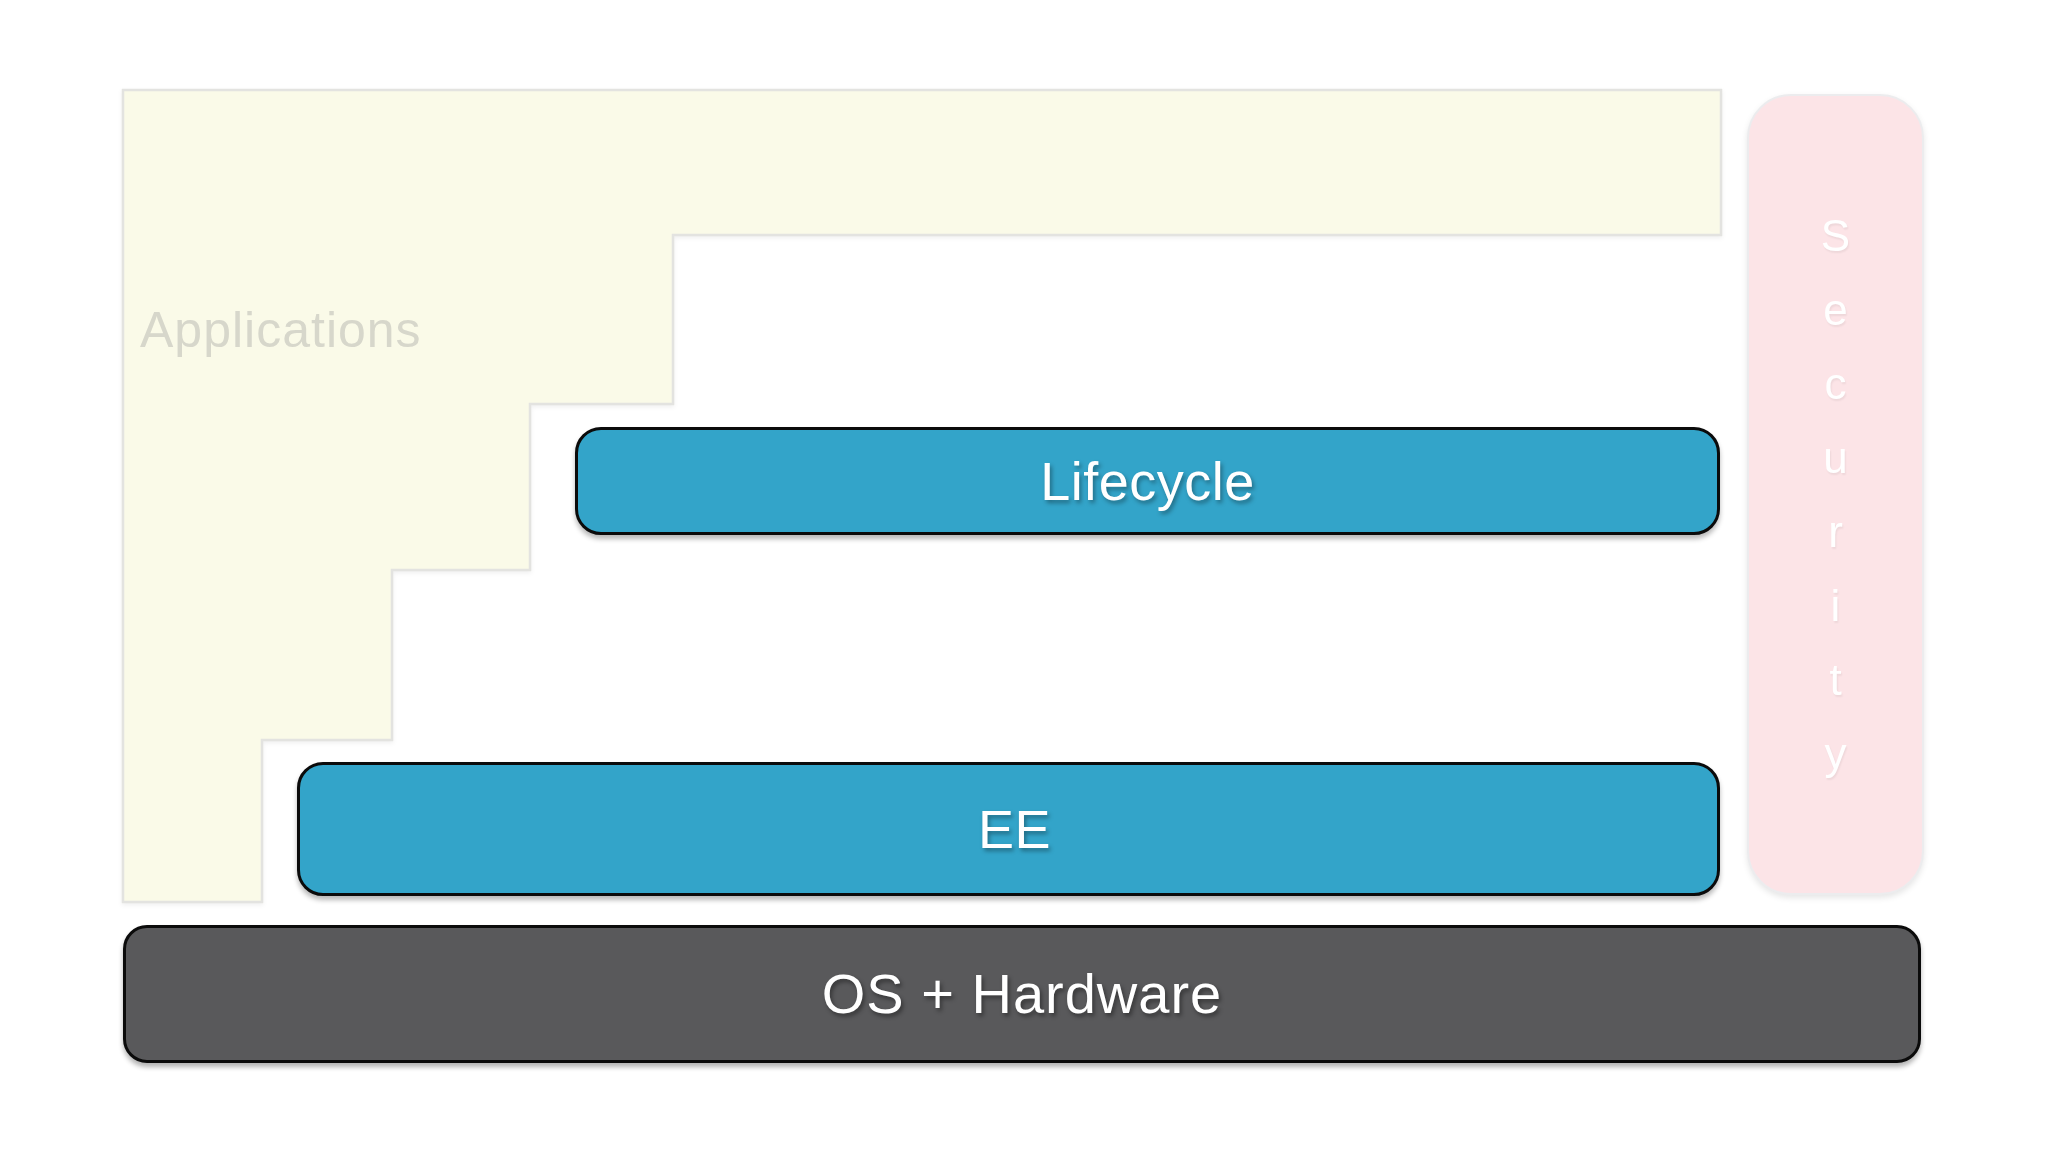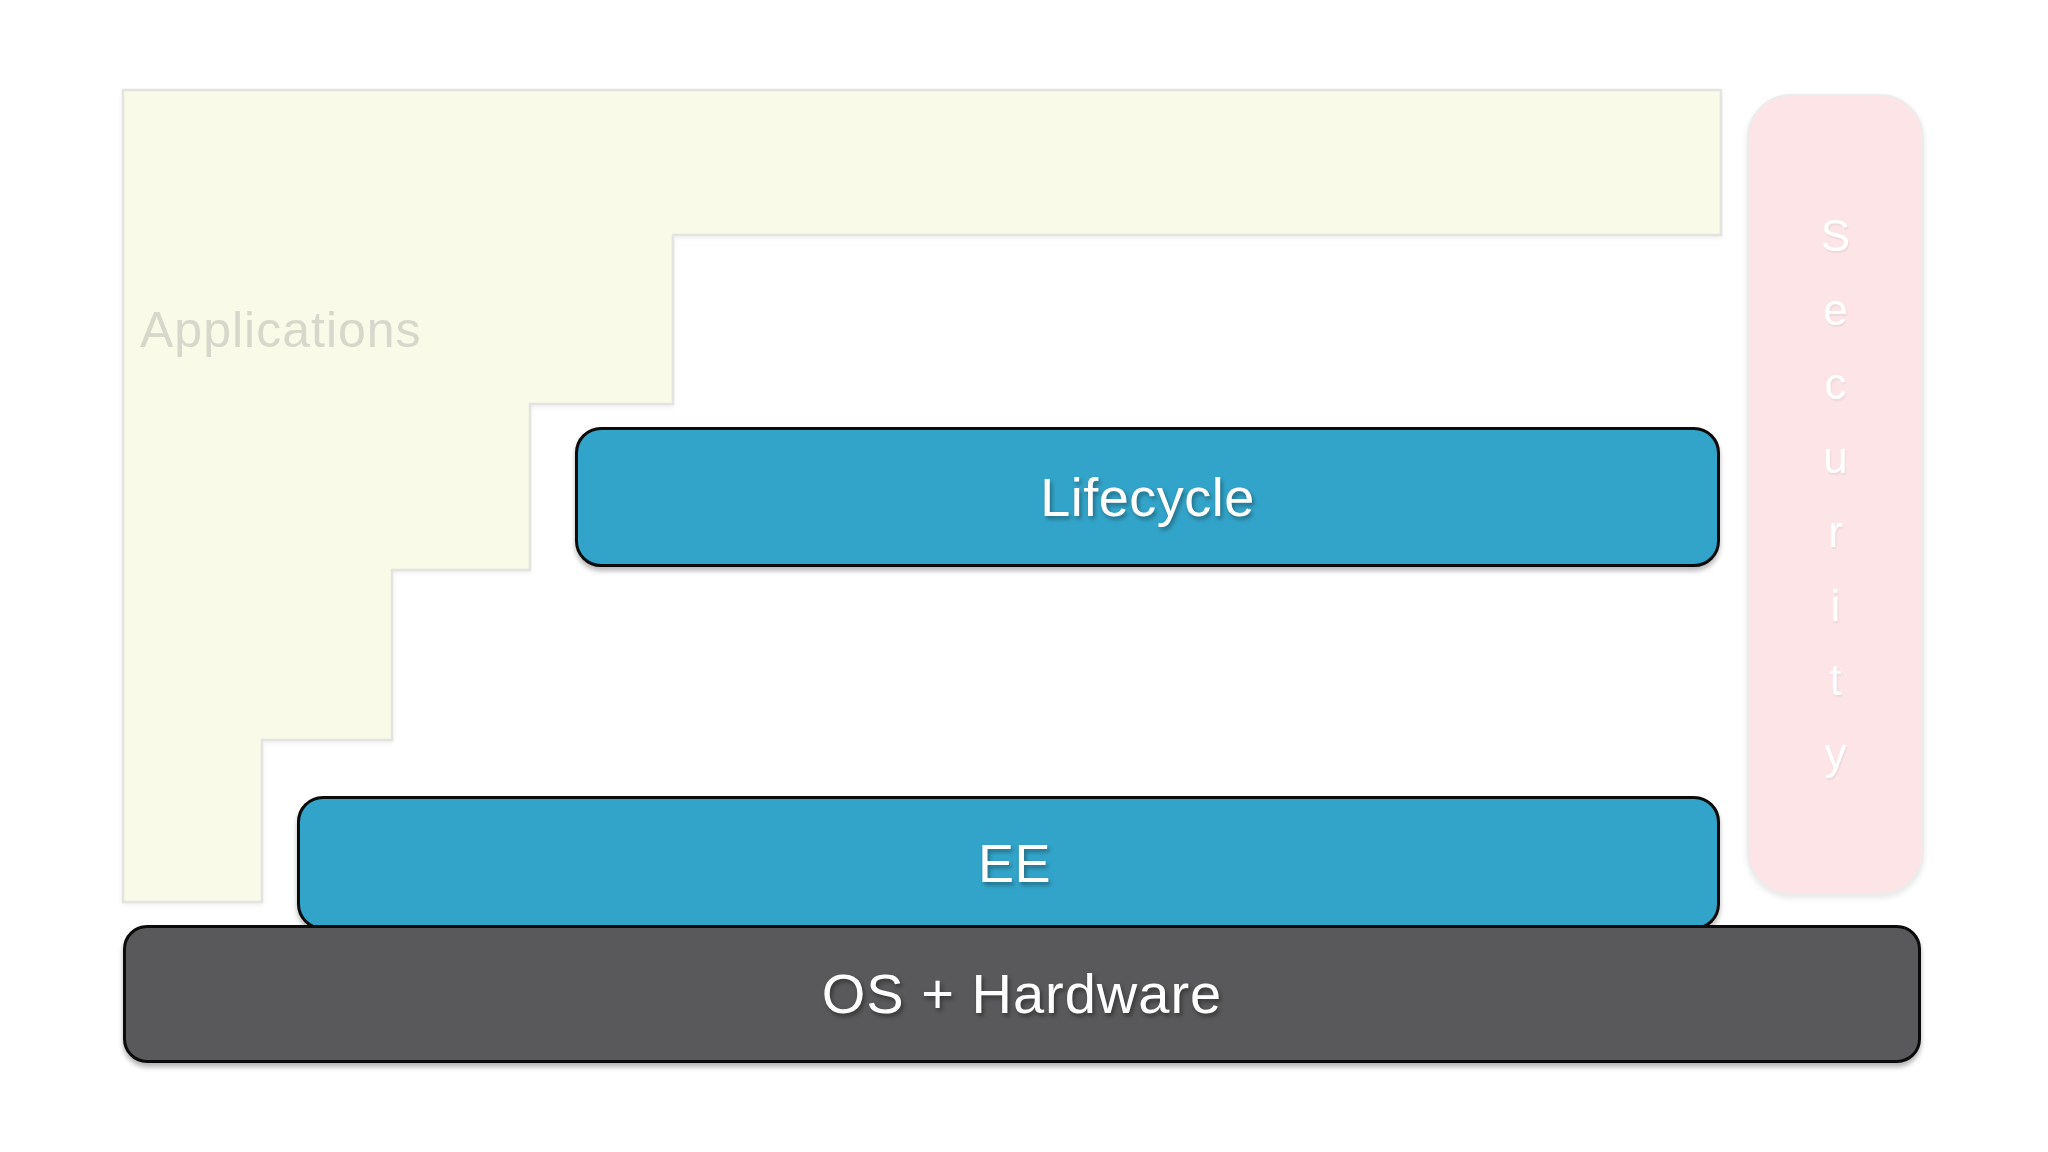--- a/index.html
+++ b/index.html
@@ -37,23 +37,23 @@
     display:flex;align-items:center;justify-content:center;
     box-shadow:0 4px 5px rgba(0,0,0,0.28);
   }
   .bar-label{
     color:var(--text_white,#FFFFFF);
     font-size:54px;line-height:1;
     text-shadow:2px 3px 4px rgba(0,0,0,0.35);
     letter-spacing:0.5px;
   }
   .bar-service  {left:713px;top:262px;width:1007px;height:133px;}
-  .bar-lifecycle{left:575px;top:427px;width:1145px;height:140px;}
+  .bar-lifecycle{left:575px;top:427px;width:1145px;height:108px;}
   .bar-modules  {left:435px;top:593px;width:1285px;height:136px;}
-  .bar-ee       {left:297px;top:796px;width:1423px;height:134px;padding-left:12px;}
+  .bar-ee       {left:297px;top:762px;width:1423px;height:134px;padding-left:12px;}
   
   .security-bar{
     position:absolute;left:1747px;top:94px;width:177px;height:801px;
     background:var(--security_bg,#FCE4E7);
     border:2px solid var(--security_border,#ECECEE);
     border-radius:44px;
     box-sizing:border-box;
     display:flex;flex-direction:column;align-items:center;justify-content:center;
     gap:30px;
     box-shadow:0 3px 6px rgba(0,0,0,0.10);

